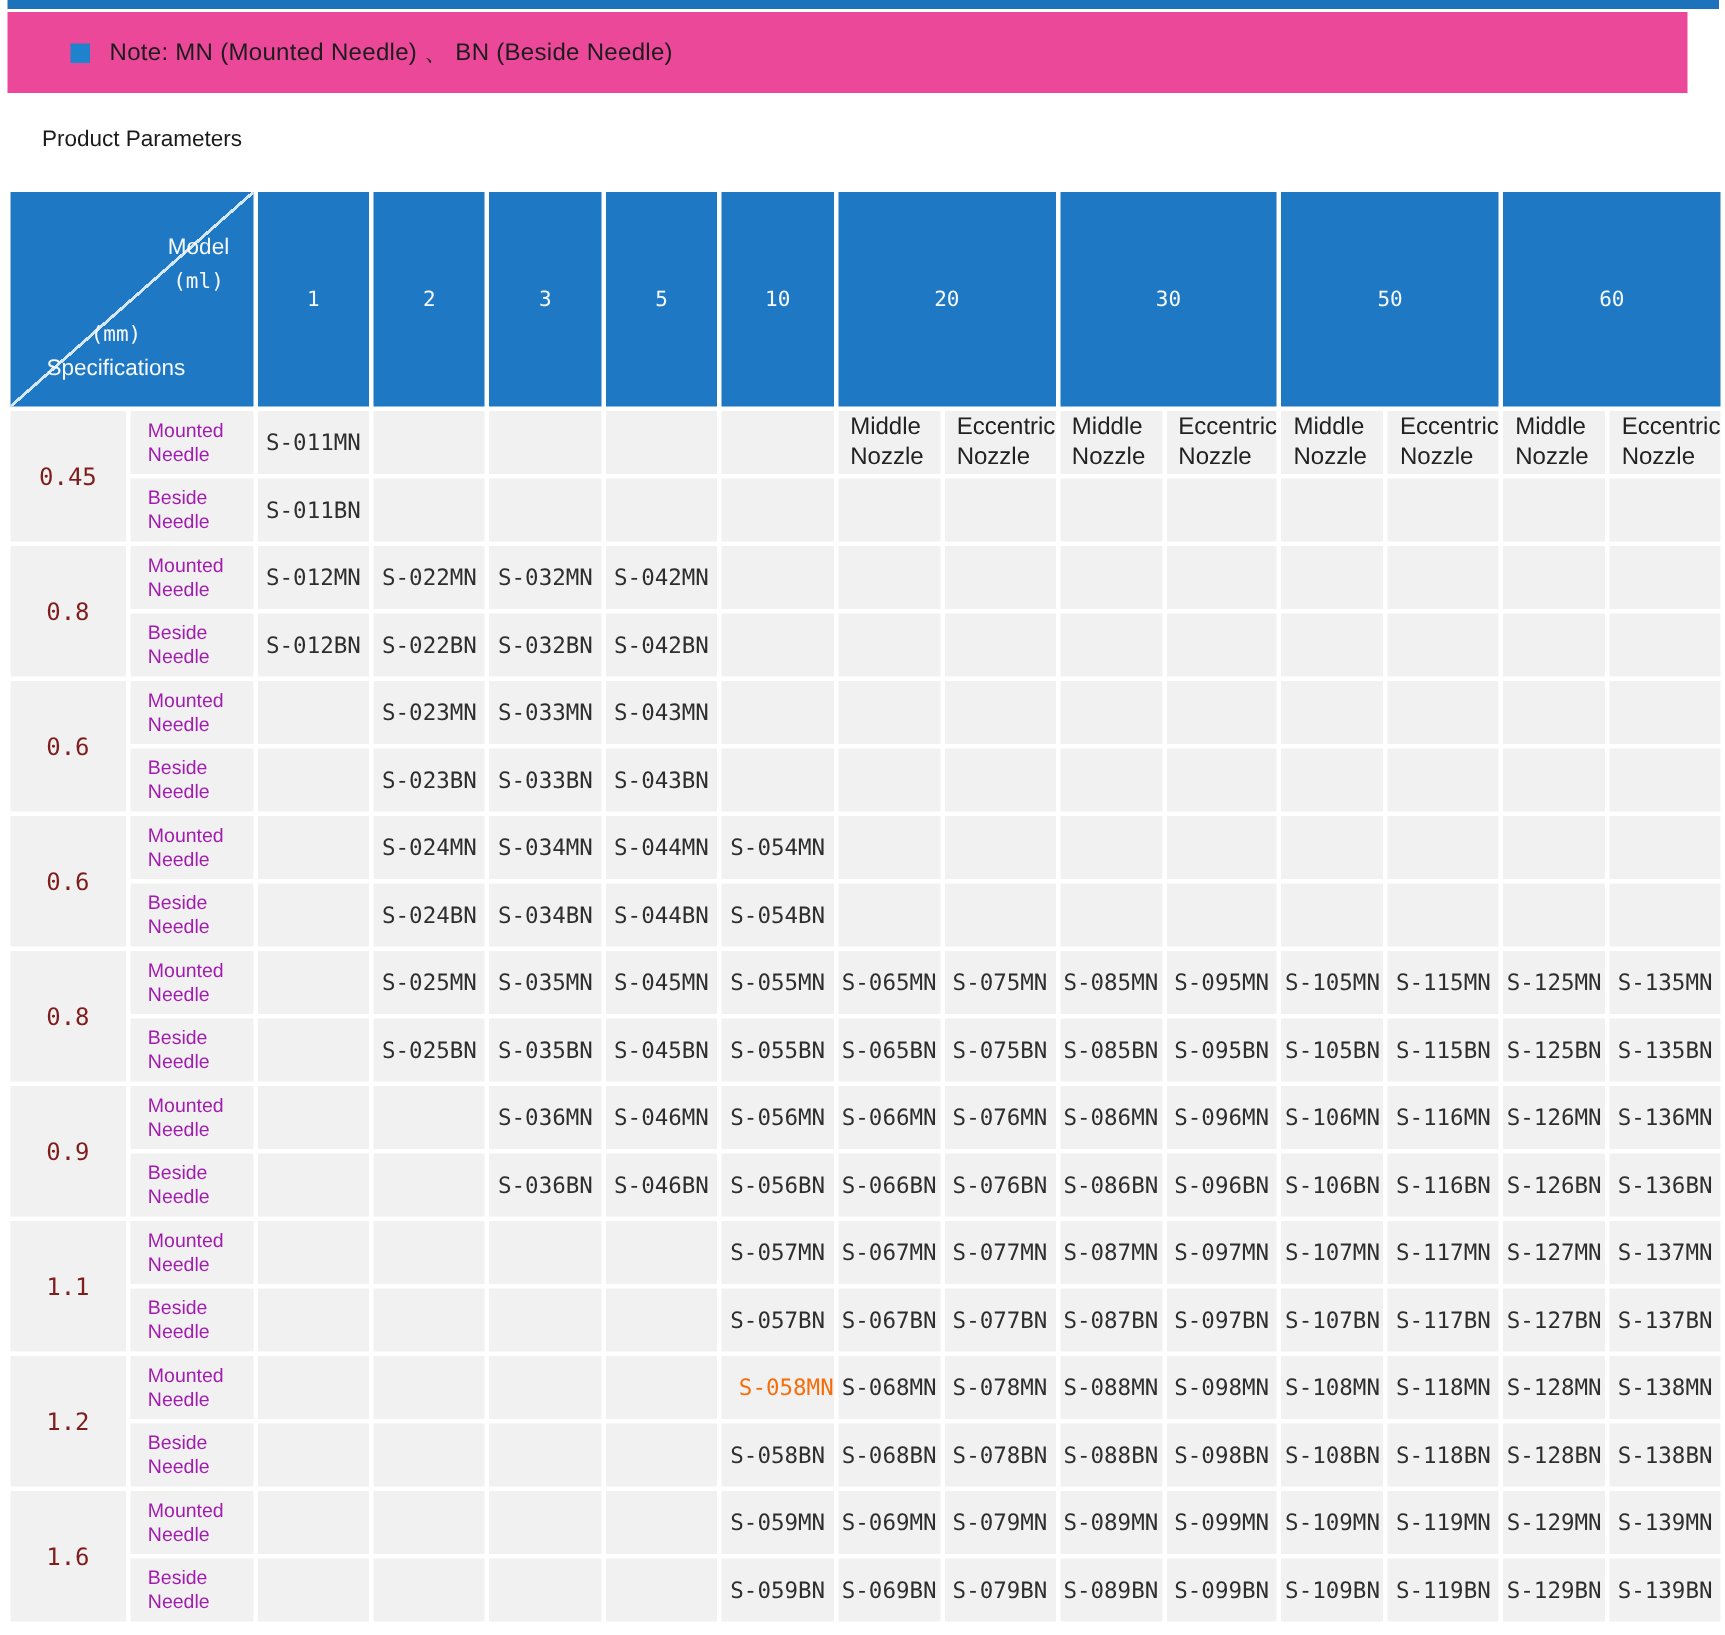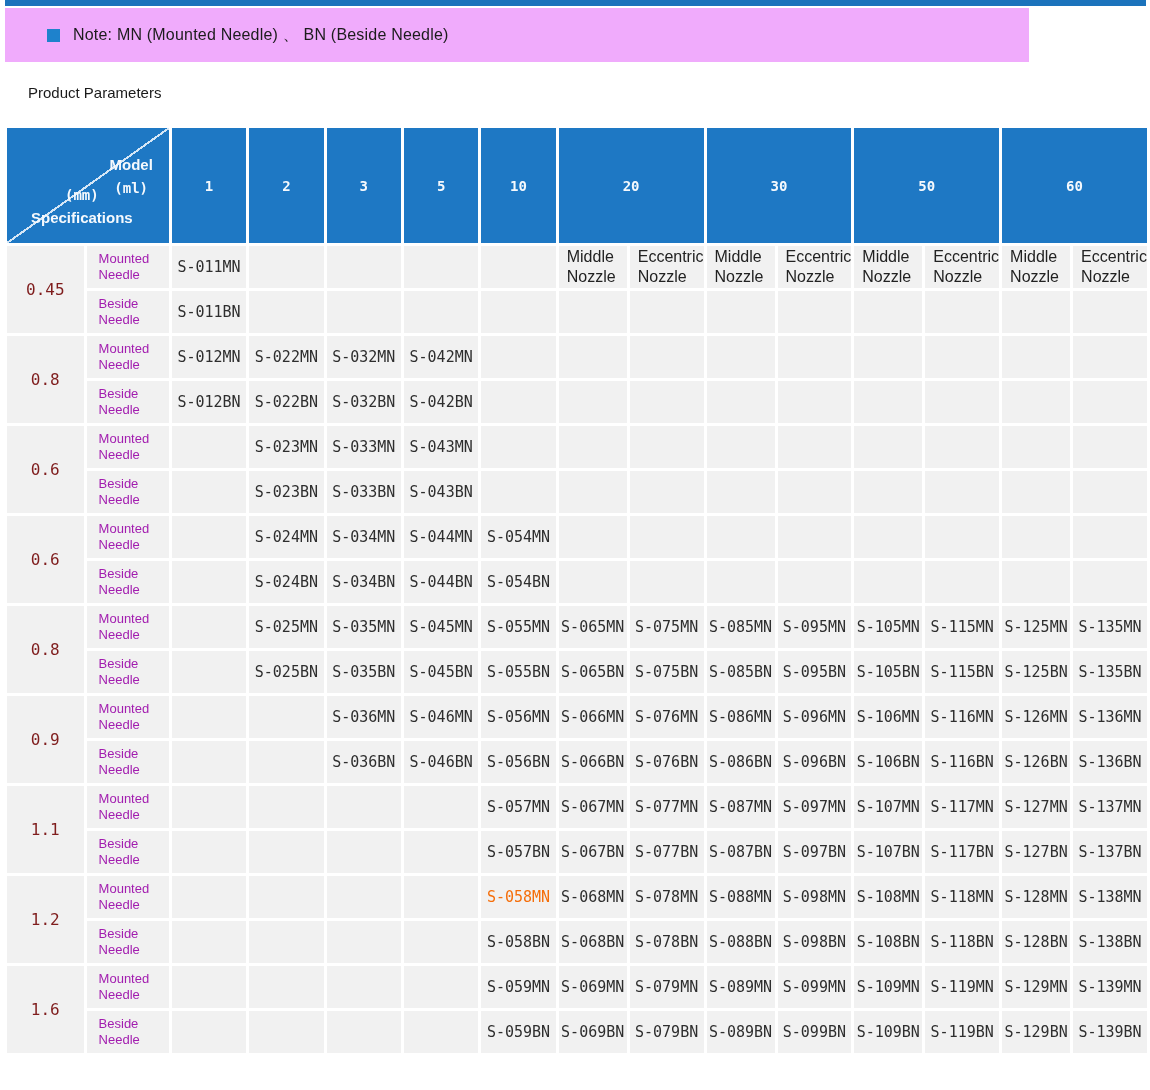--- a/index.html
+++ b/index.html
@@ -1,37 +1,37 @@
 <!DOCTYPE html>
 <html><head>
 <meta charset="utf-8">
 <style>
   html,body{margin:0;padding:0;background:#fff;}
   body{width:1150px;height:1090px;font-family:"Liberation Sans","DejaVu Sans",sans-serif;}
   .page{position:relative;width:1150px;height:1090px;background:#fff;overflow:hidden;}
 
   .top-strip{position:absolute;left:5px;top:0;width:1141px;height:6px;background:#1c73bc;}
-  .note-bar{position:absolute;left:5px;top:8px;width:1024px;height:54px;background:#f0abfc;display:flex;align-items:center;}
+  .note-bar{position:absolute;left:5px;top:8px;width:1120px;height:54px;background:#ec4899;display:flex;align-items:center;}
   .note-square{width:13px;height:13px;background:#1e82cc;margin-left:42px;flex:0 0 auto;}
   .note-text{margin-left:13px;font-size:16px;color:#1c1c1c;letter-spacing:.2px;}
 
   .section-title{position:absolute;left:28px;top:84px;font-size:15px;color:#1a1a1a;text-align:right;}
 
   .table-wrap{position:absolute;left:4px;top:125px;}
   table{border-collapse:separate;border-spacing:3px;table-layout:fixed;}
-  th{background:#1e78c4;color:#f5f9fd;font-weight:bold;height:111px;text-align:center;vertical-align:middle;padding:2px;}
+  th{background:#1e78c4;color:#f5f9fd;font-weight:normal;height:111px;text-align:center;vertical-align:middle;padding:16px;}
   th .num{font-family:"DejaVu Sans Mono","Liberation Mono",monospace;font-size:14px;}
   td{background:#f1f1f1;height:42px;text-align:center;vertical-align:middle;padding:0;
      font-family:"DejaVu Sans Mono","Liberation Mono",monospace;font-size:15px;color:#2e2e2e;}
   td.spec{font-size:16px;color:#7f1d1d;}
   td.needle{text-align:left;padding-left:12px;font-family:"Liberation Sans","DejaVu Sans",sans-serif;
             font-size:13px;color:#a21caf;line-height:1.2;}
   td.nozzle-head{text-align:left;padding-left:8px;font-family:"Liberation Sans","DejaVu Sans",sans-serif;
                  font-size:16px;color:#222;line-height:1.25;}
-  td.hl{color:#f56e0a;}
+  td.hl{color:#f56e0a;text-align:right;}
 
   th.corner{position:relative;
     background-color:#1e78c4;
     background-image:linear-gradient(to bottom right,
       rgba(255,255,255,0) calc(50% - 1px),
       rgba(223,236,248,.95) calc(50% - 1px),
       rgba(223,236,248,.95) calc(50% + 1px),
       rgba(255,255,255,0) calc(50% + 1px));}
   .corner-tr{position:absolute;top:26px;right:16px;text-align:center;font-size:15px;line-height:1.5;}
   .corner-bl{position:absolute;left:24px;bottom:14px;text-align:center;font-size:15px;line-height:1.5;}

